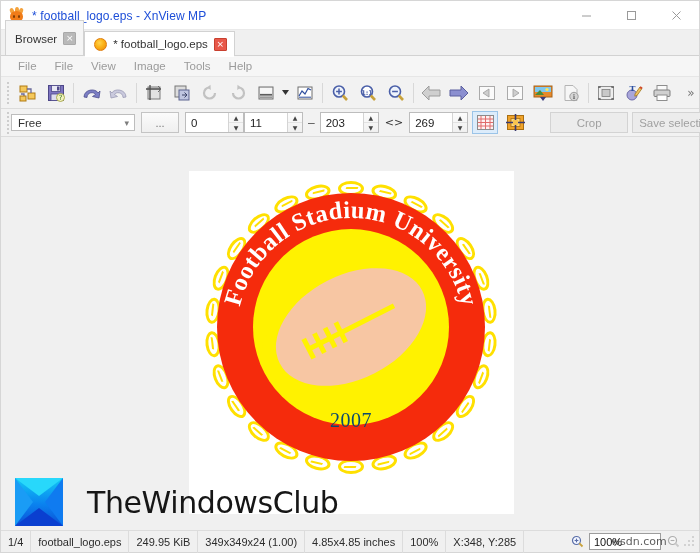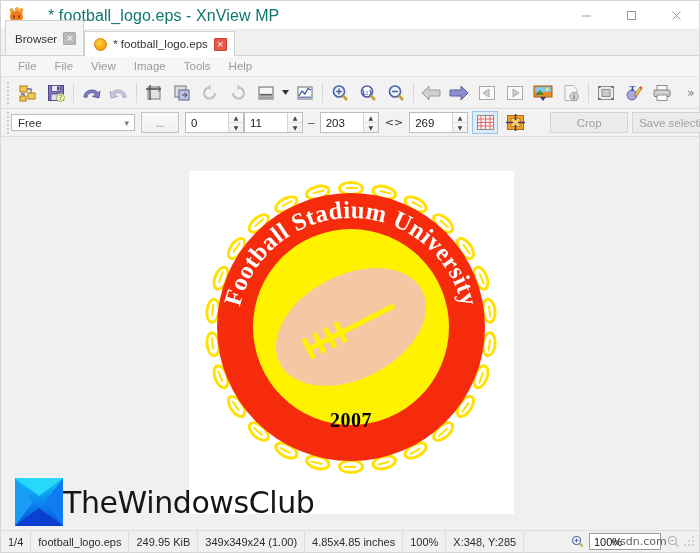--- a/index.html
+++ b/index.html
@@ -42,22 +42,22 @@
   .title-icon .s1 { left: 1px; top: 0px; transform: rotate(-22deg); }
   .title-icon .s2 { left: 6px; top: -1px; }
   .title-icon .s3 { left: 10px; top: 0px; transform: rotate(22deg); }
   .title-icon .eye {
     position: absolute; width: 2px; height: 3px;
     background: #7a3b06; border-radius: 50%; top: 7px;
   }
   .title-icon .e1 { left: 4px; }
   .title-icon .e2 { left: 9px; }
   .title-text {
-    font-size: 16px; color: #0f766e;
-    letter-spacing: .1px; white-space: nowrap; margin-left: 16px;
+    font-size: 12px; color: #1d4ed8;
+    letter-spacing: .1px; white-space: nowrap;
   }
   .win-controls {
     margin-left: auto; display: flex; height: 29px;
   }
   .win-btn {
     width: 45px; height: 29px;
     display: flex; align-items: center; justify-content: center;
     color: #8d8d8d;
   }
   .win-btn svg { display: block; }
@@ -308,30 +308,30 @@
   .arc-text { position:absolute; left:0; top:0; width:300px; height:300px; }
   .arc-text text {
     fill: #ffffff;
     font-family: "Liberation Serif", serif;
     font-weight: bold;
     font-size: 24.5px;
     letter-spacing: .4px;
   }
   .year {
     position: absolute; left: 0; right: 0; top: 232px;
-    text-align: center; color: #000000;
+    text-align: center; color: #0c4a6e;
     font-family: "Liberation Serif", serif;
-    font-weight: bold; font-size: 20px;
+    font-weight: normal; font-size: 20px;
     letter-spacing: .5px;
   }
 
   
   .wm {
     position: absolute; left: 14px; bottom: 4px;
-    display: flex; align-items: center; gap: 0;
+    display: flex; align-items: center; gap: 24px;
     z-index: 5;
   }
   .wm-mark {
     width: 48px; height: 48px; position: relative; overflow:hidden;
     background: linear-gradient(180deg,#12c8f5 0%, #0a82ef 55%, #0b4fd6 100%);
   }
   .wm-mark .tri-t {
     position:absolute; left:0; top:0; width:0; height:0;
     border-left: 24px solid transparent; border-right: 24px solid transparent;
     border-top: 18px solid #28d8fb;

